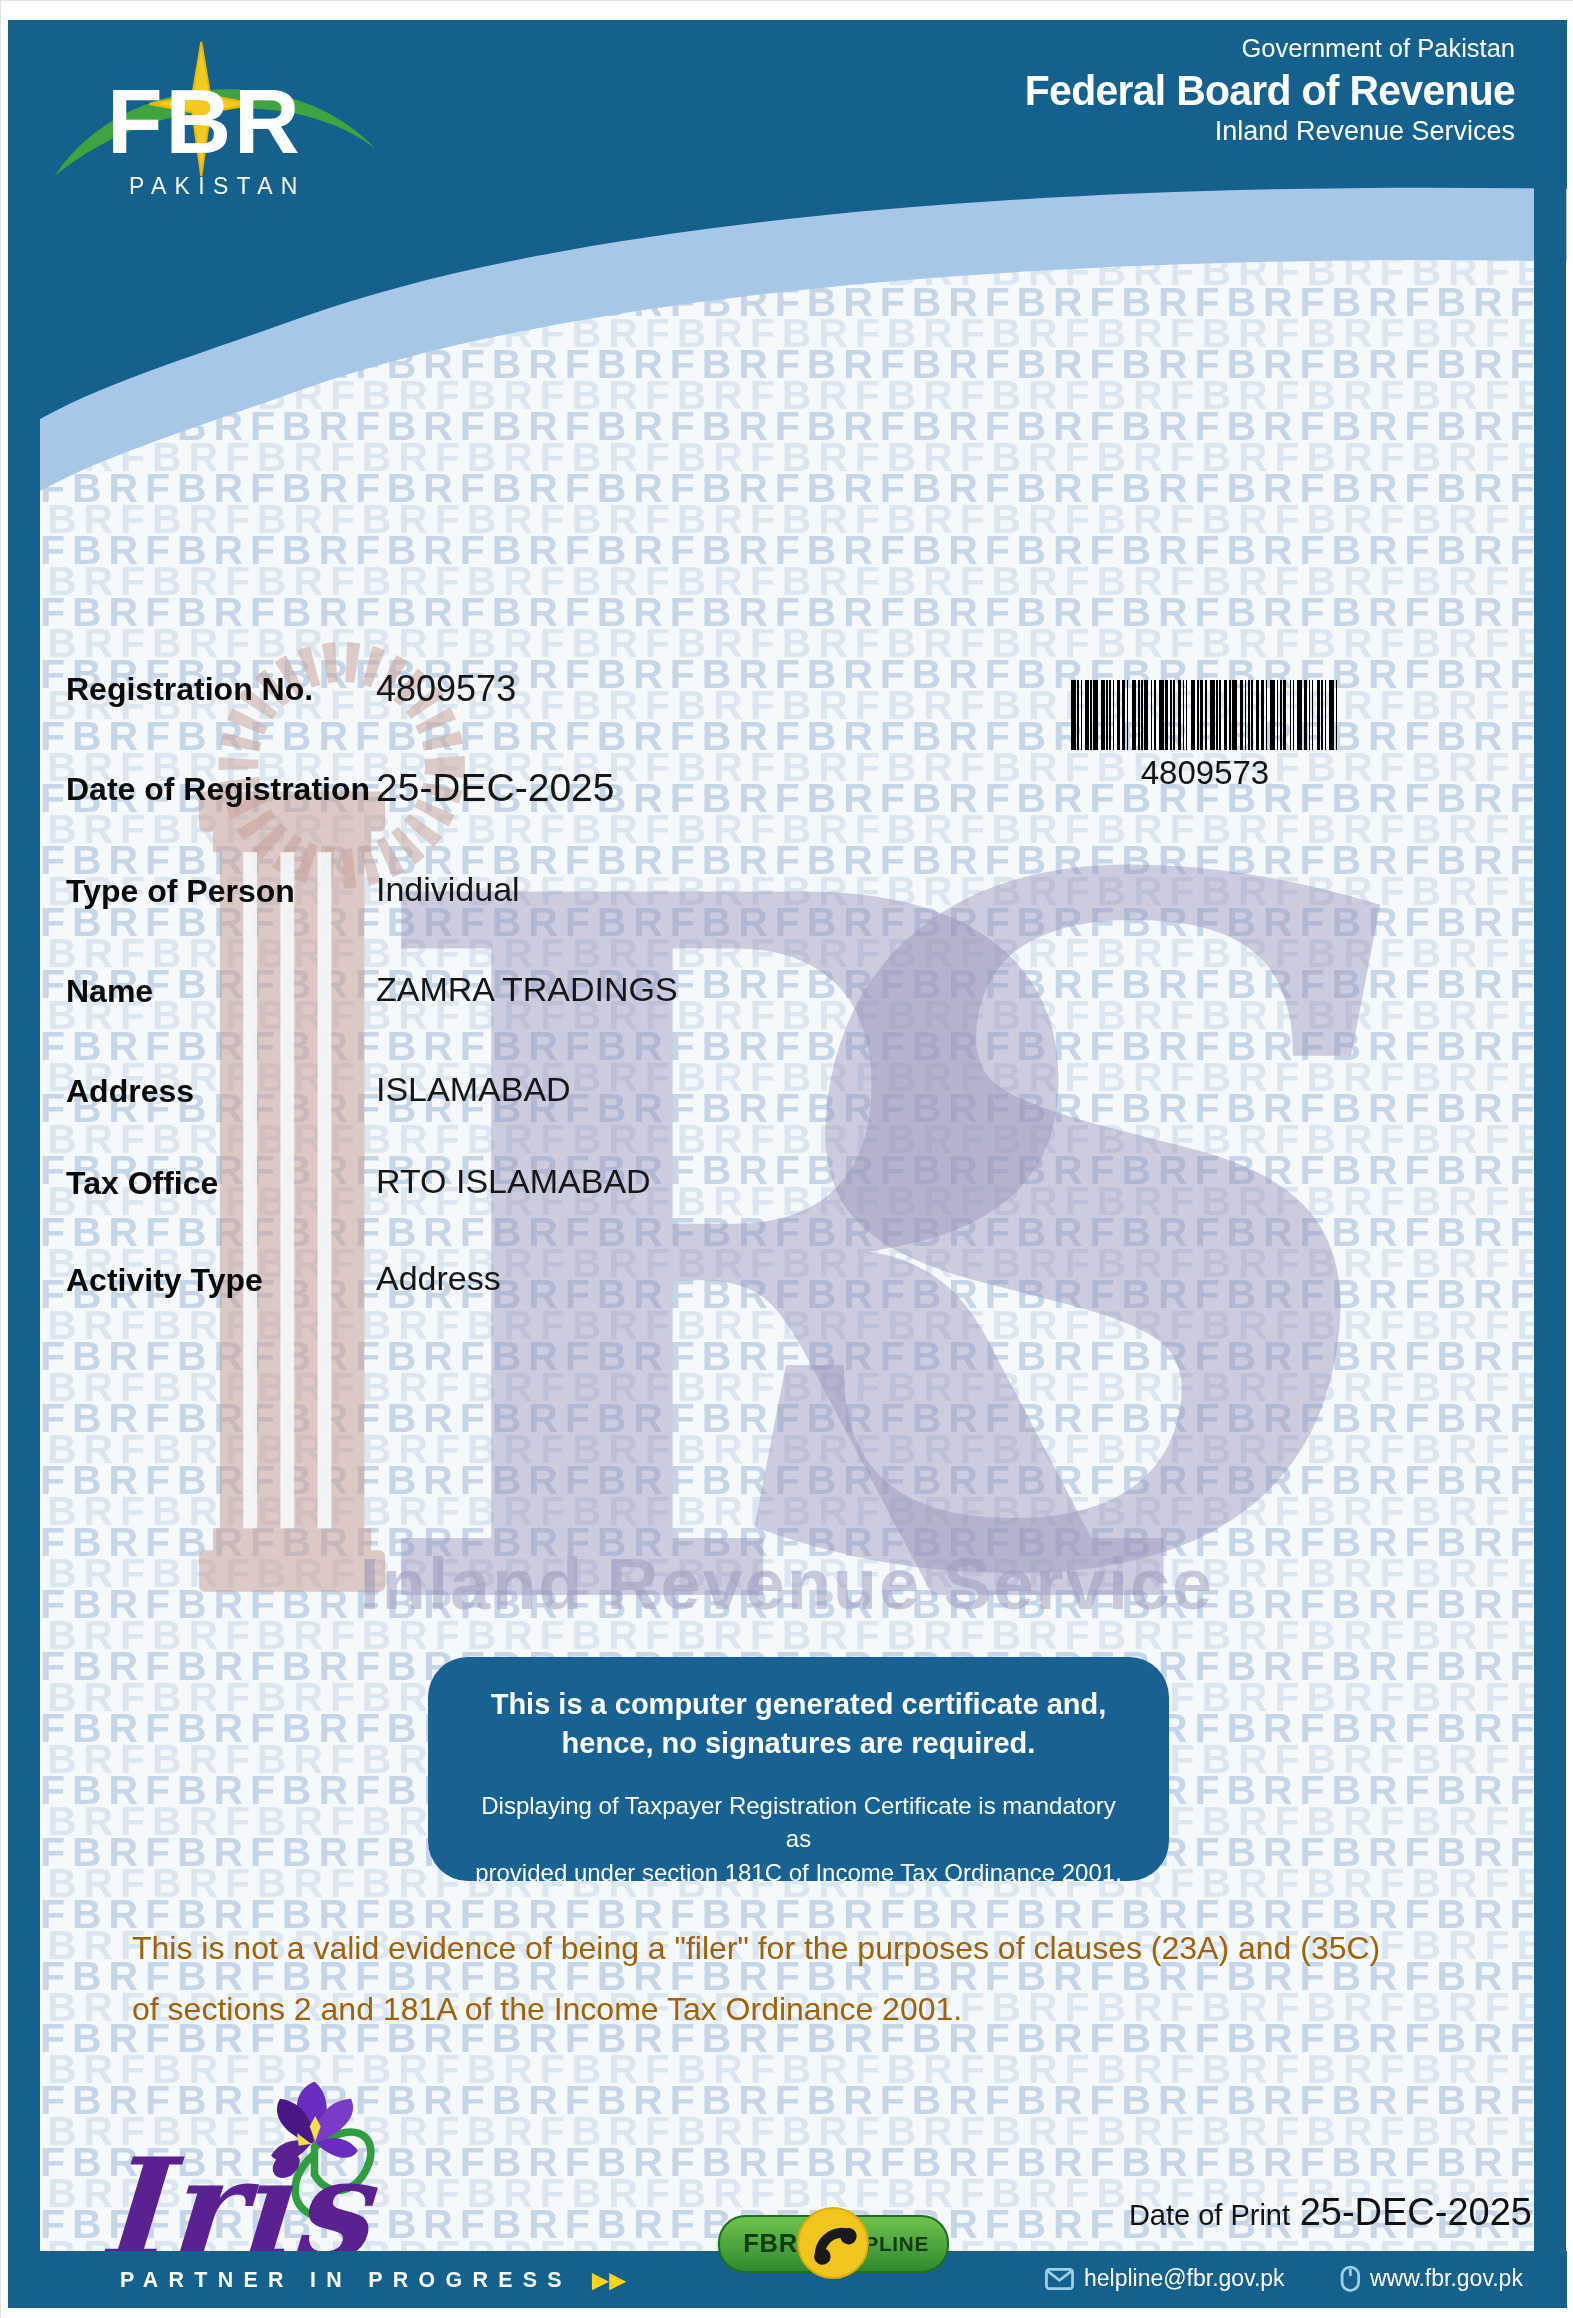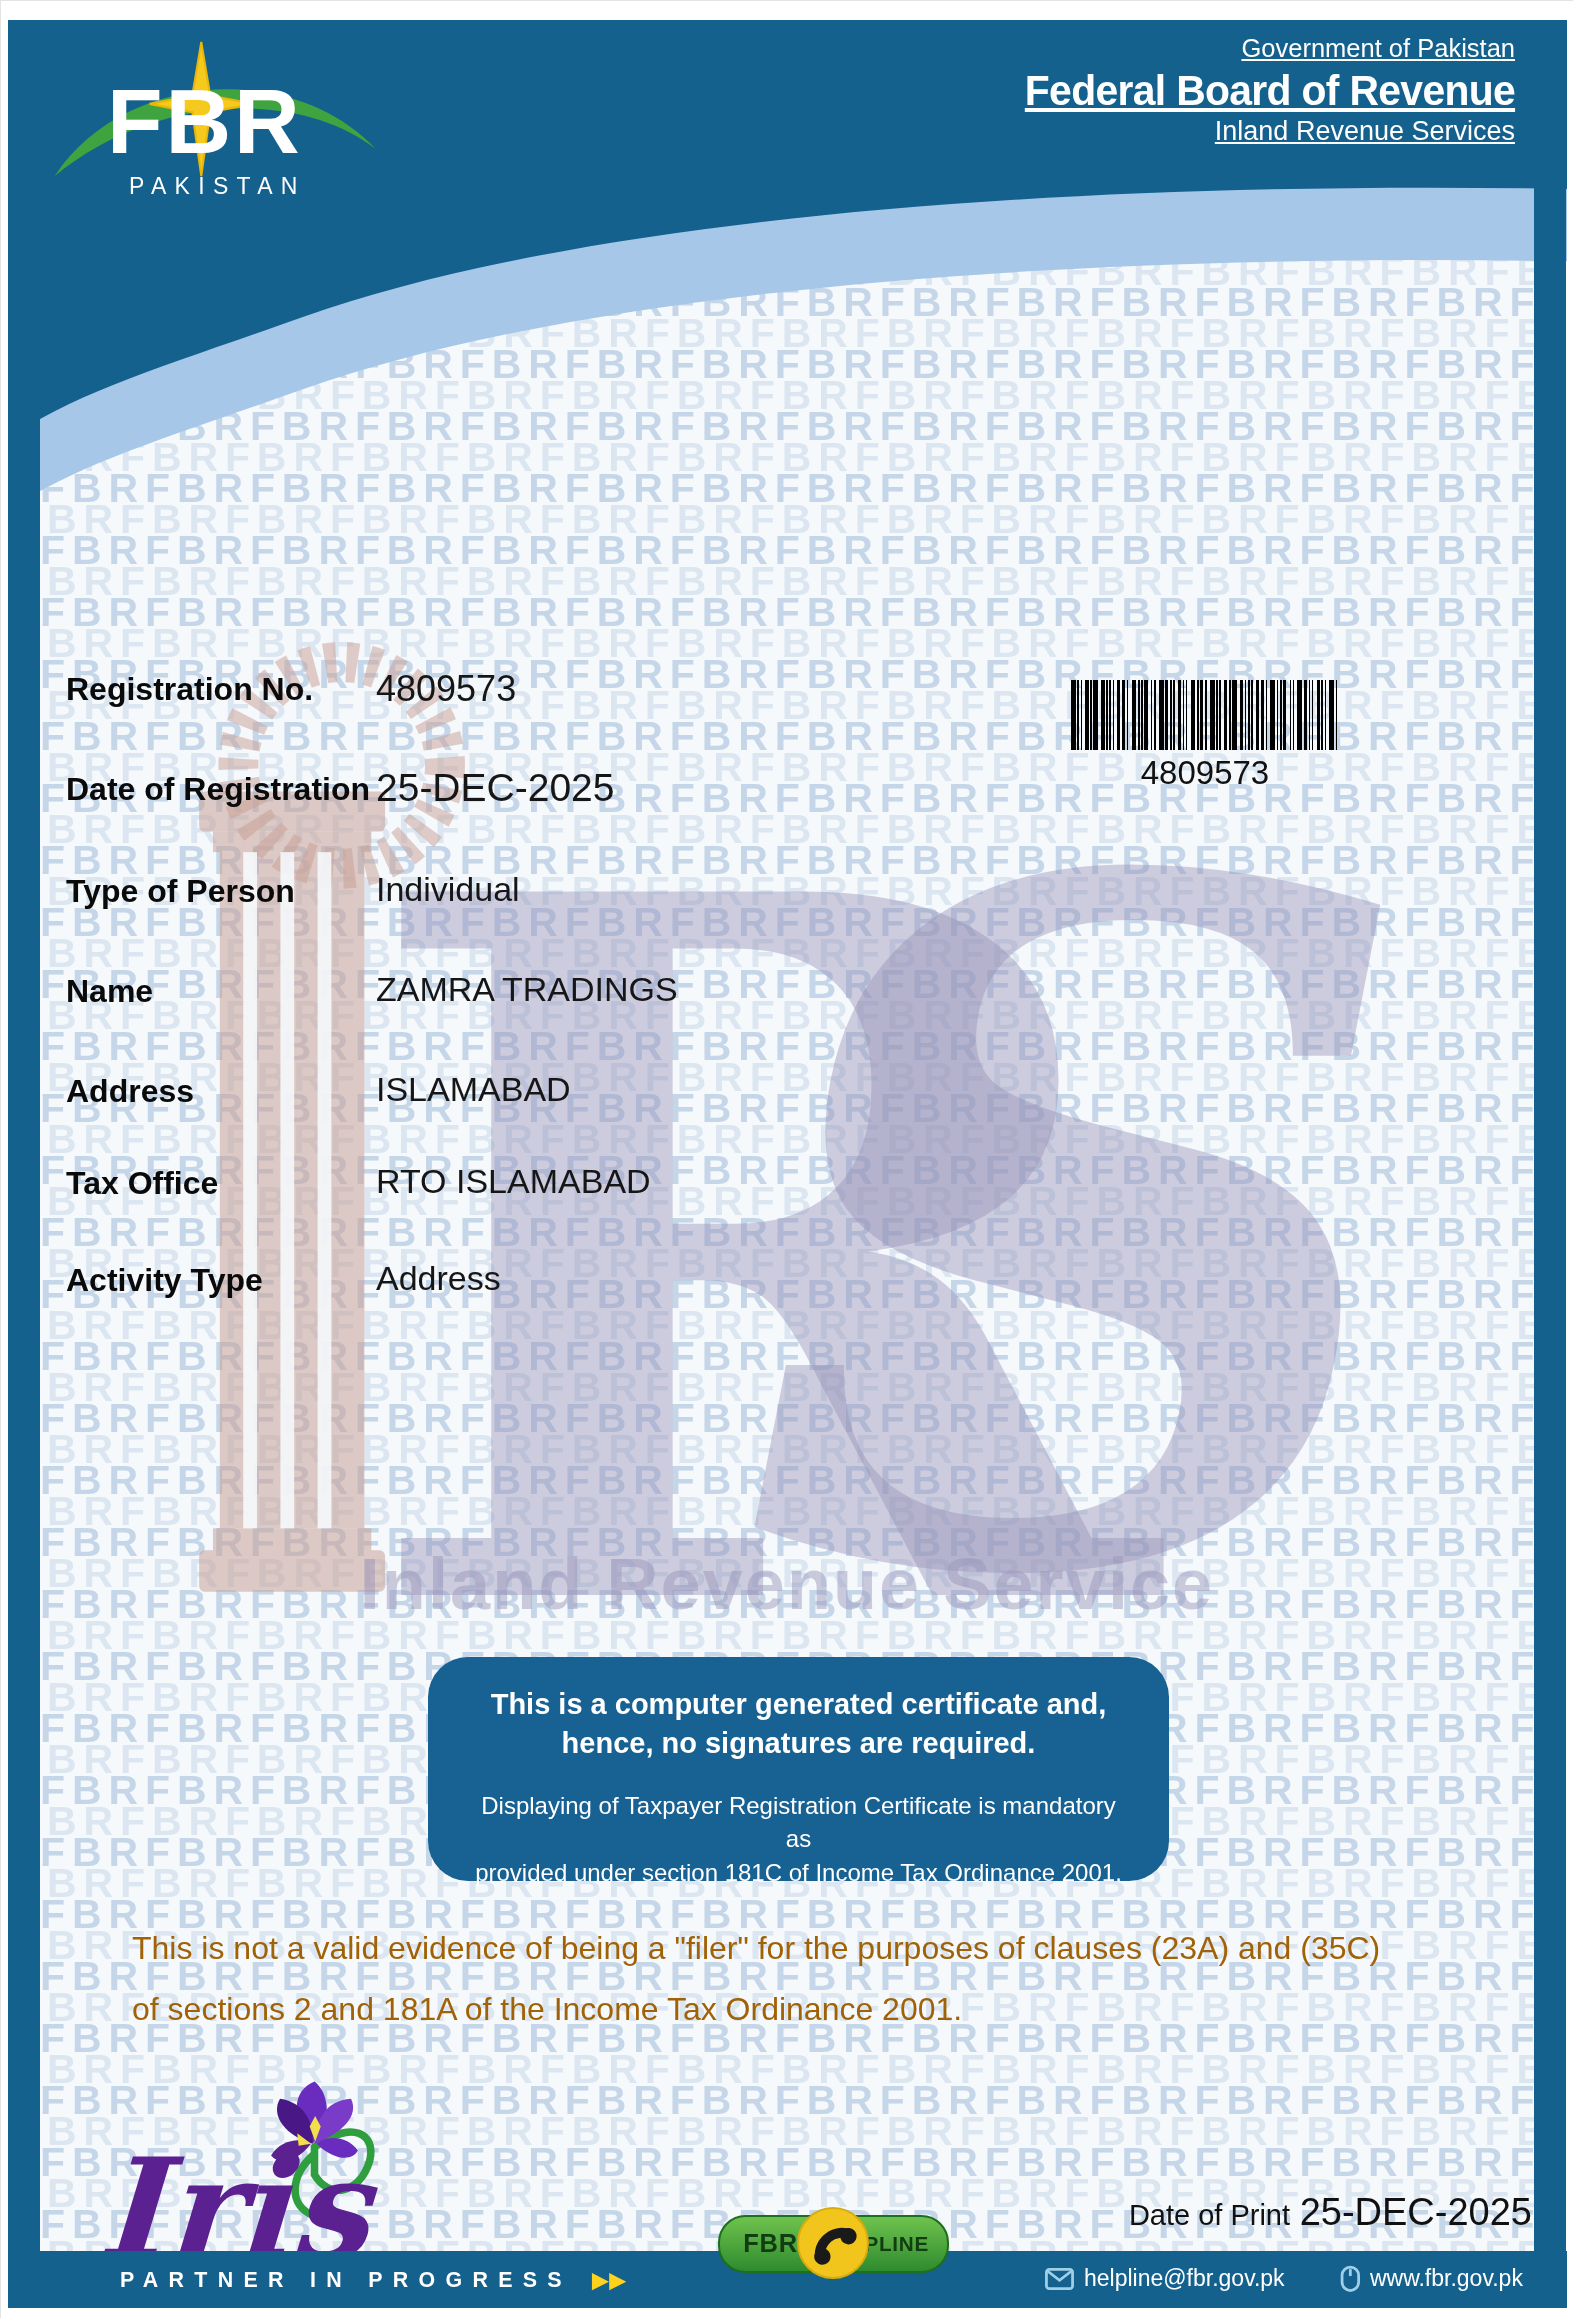--- a/index.html
+++ b/index.html
@@ -42,21 +42,21 @@
   .fbr-logo{position:absolute;left:45px;top:34px;width:345px;height:186px;z-index:4;}
   .fbr-logo .word{
     position:absolute;left:61px;top:41px;color:#ffffff;
     font-size:91px;font-weight:700;letter-spacing:2.8px;line-height:1;
   }
   .fbr-logo .sub{
     position:absolute;left:83px;top:138px;color:#ffffff;
     font-size:23px;font-weight:400;letter-spacing:8.3px;
   }
   .hdr-right{
-    position:absolute;right:58px;top:33px;text-align:right;color:#ffffff;z-index:4;text-decoration:underline;
+    position:absolute;right:58px;top:33px;text-align:right;color:#ffffff;z-index:4;
   }
   .hdr-right .gov{font-size:25.5px;font-weight:400;}
   .hdr-right .org{font-size:43px;font-weight:700;letter-spacing:-0.7px;transform:scaleX(.95);transform-origin:right;margin:2.8px 0 1.4px;}
   .hdr-right .dept{font-size:27px;font-weight:400;}
   
   .title-wrap{position:absolute;left:0;right:0;top:357px;text-align:center;z-index:3;}
   .title-main{
     display:inline-block;color:#1d6da5;font-size:54px;font-weight:700;
     transform:scaleX(.78);transform-origin:center;letter-spacing:0;
     border-bottom:4.1px solid #1d6da5;padding:0 9.6px 9.6px;line-height:1;

